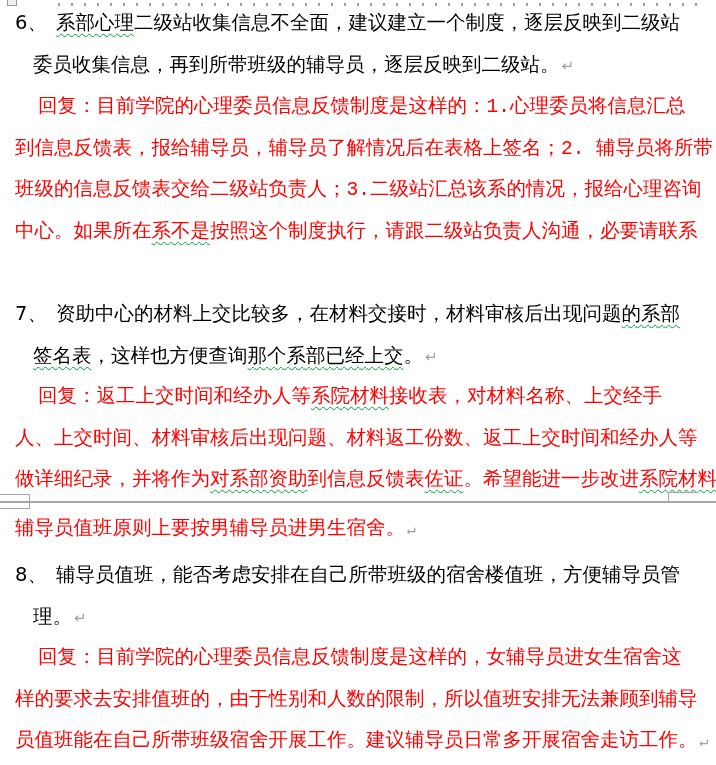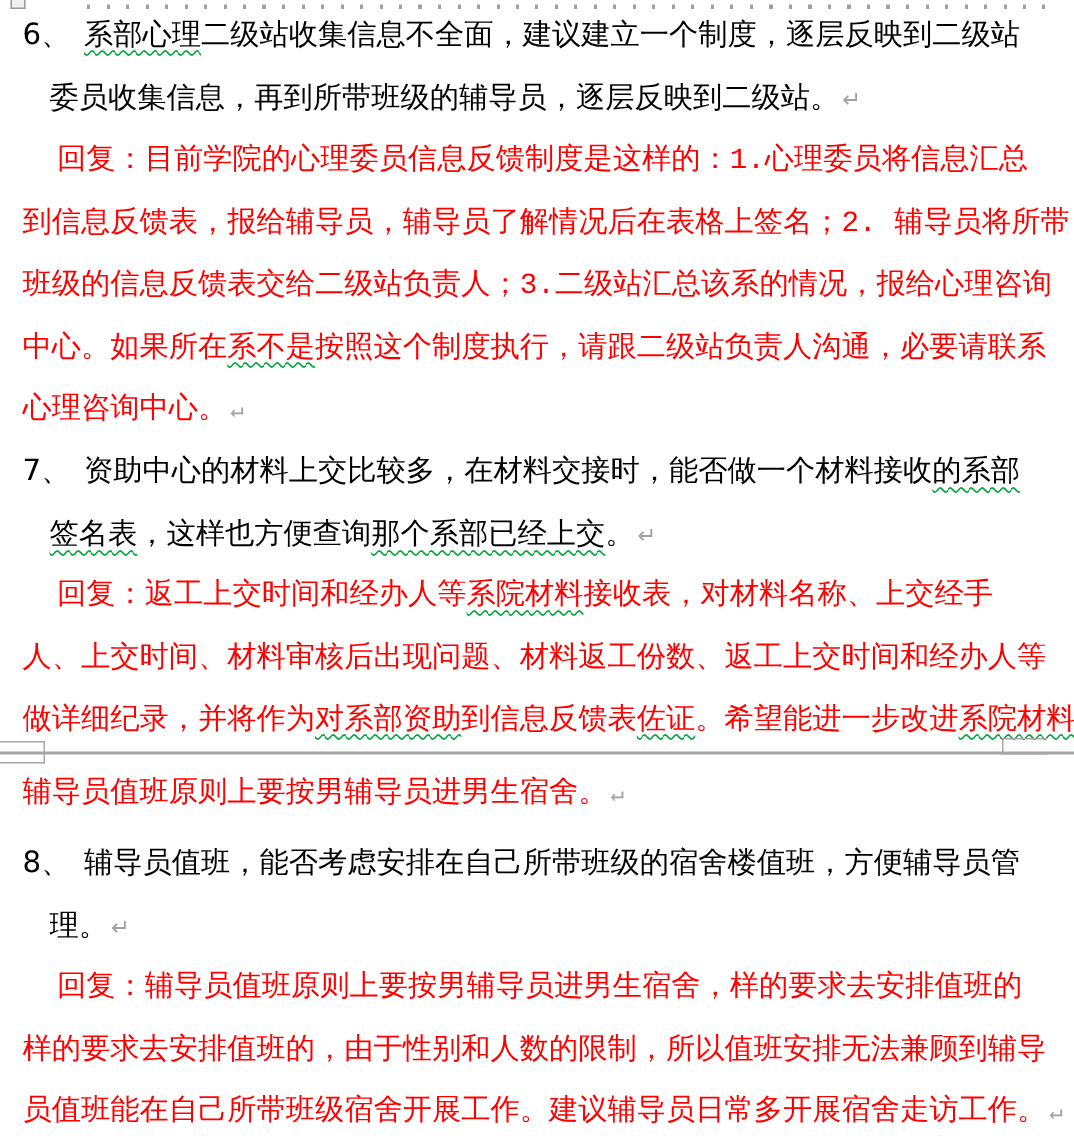--- a/index.html
+++ b/index.html
@@ -48,35 +48,34 @@
     <div class="ruler-ticks"></div>
   </div>
 
   <div class="line" style="top:10px;left:15px"><span class="num">6、</span><span class="wavy">系部心理</span><span>二级站收集信息不全面，建议建立一个制度，逐层反映到二级站</span></div>
   <div class="line" style="top:52px;left:33px"><span>委员收集信息，再到所带班级的辅导员，逐层反映到二级站。</span><span class="pmark">↵</span></div>
 
   <div class="line red" style="top:94px;left:38px"><span>回复：目前学院的心理委员信息反馈制度是这样的：1.心理委员将信息汇总</span></div>
   <div class="line red" style="top:136px;left:15px"><span>到信息反馈表，报给辅导员，辅导员了解情况后在表格上签名；2. 辅导员将所带</span></div>
   <div class="line red" style="top:177px;left:15px"><span>班级的信息反馈表交给二级站负责人；3.二级站汇总该系的情况，报给心理咨询</span></div>
   <div class="line red" style="top:219px;left:15px"><span>中心。如果所在</span><span class="wavy">系不是</span><span>按照这个制度执行，请跟二级站负责人沟通，必要请联系</span></div>
-  <div class="line red" style="top:260px;left:15px"><span>心理咨询中心。</span><span class="pmark">↵</span></div>
 
-  <div class="line" style="top:301px;left:15px"><span class="num">7、</span><span>资助中心的材料上交比较多，在材料交接时，能否做一个材料接收</span><span class="wavy">的系部</span></div>
+  <div class="line" style="top:301px;left:15px"><span class="num">7、</span><span>资助中心的材料上交比较多，在材料交接时，材料审核后出现问题</span><span class="wavy">的系部</span></div>
   <div class="line" style="top:343px;left:33px"><span class="wavy">签名表</span><span>，这样也方便查询</span><span class="wavy">那个系部已经上交</span><span>。</span><span class="pmark">↵</span></div>
 
   <div class="line red" style="top:384px;left:38px"><span>回复：返工上交时间和经办人等</span><span class="wavy">系院材料</span><span>接收表，对材料名称、上交经手</span></div>
   <div class="line red" style="top:426px;left:15px"><span>人、上交时间、材料审核后出现问题、材料返工份数、返工上交时间和经办人等</span></div>
   <div class="line red" style="top:467px;left:15px"><span>做详细纪录，并将作为</span><span class="wavy">对系部资助</span><span>到信息反馈表</span><span class="wavy">佐证</span><span>。希望能进一步改进</span><span class="wavy">系院材料</span></div>
 
   <div class="pb-line"></div>
   <div class="pb-box pb-left"></div>
   <div class="pb-box pb-right"></div>
 
   <div class="line red" style="top:516px;left:15px"><span>辅导员值班原则上要按男辅导员进男生宿舍。</span><span class="pmark">↵</span></div>
 
   <div class="line" style="top:562px;left:15px"><span class="num">8、</span><span>辅导员值班，能否考虑安排在自己所带班级的宿舍楼值班，方便辅导员管</span></div>
   <div class="line" style="top:604px;left:33px"><span>理。</span><span class="pmark">↵</span></div>
 
-  <div class="line red" style="top:645px;left:38px"><span>回复：辅导员值班原则上要按男辅导员进男生宿舍，样的要求去安排值班的</span></div>
+  <div class="line red" style="top:645px;left:38px"><span>回复：目前学院的心理委员信息反馈制度是这样的，女辅导员进女生宿舍这</span></div>
   <div class="line red" style="top:728px;left:15px"><span>员值班能在自己所带班级宿舍开展工作。建议辅导员日常多开展宿舍走访工作。</span><span class="pmark">↵</span></div>
   <div class="line red" style="top:687px;left:15px"><span>样的要求去安排值班的，由于性别和人数的限制，所以值班安排无法兼顾到辅导</span></div>
 
 </div>
 
 </body></html>

